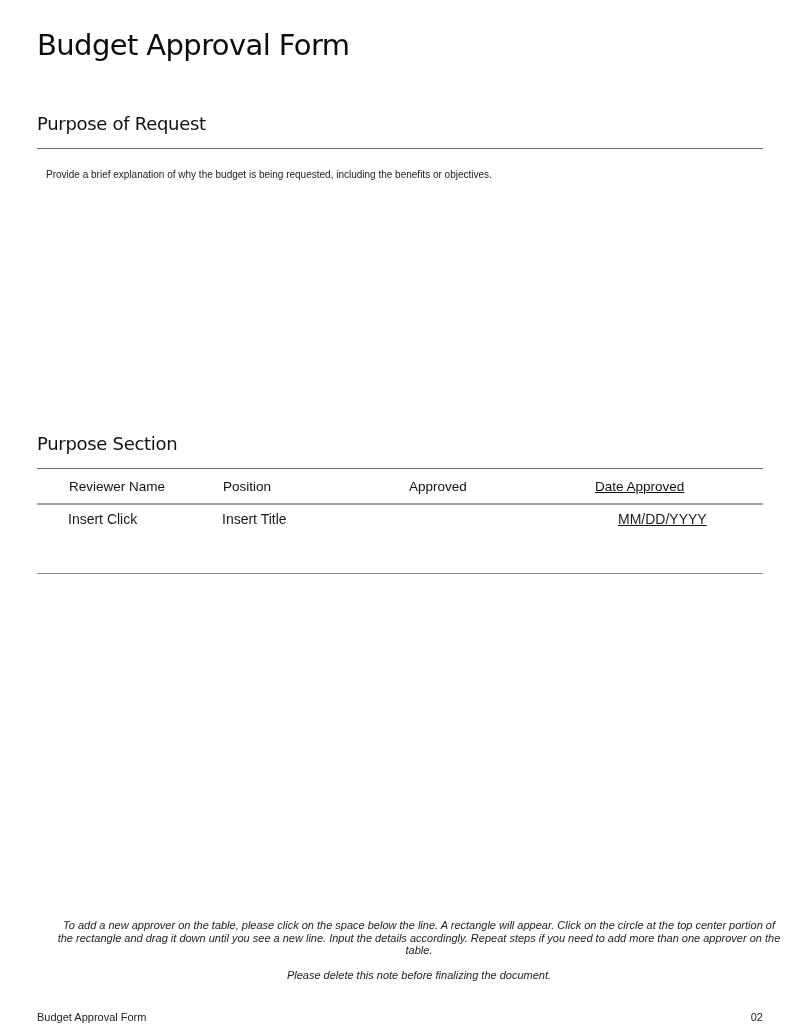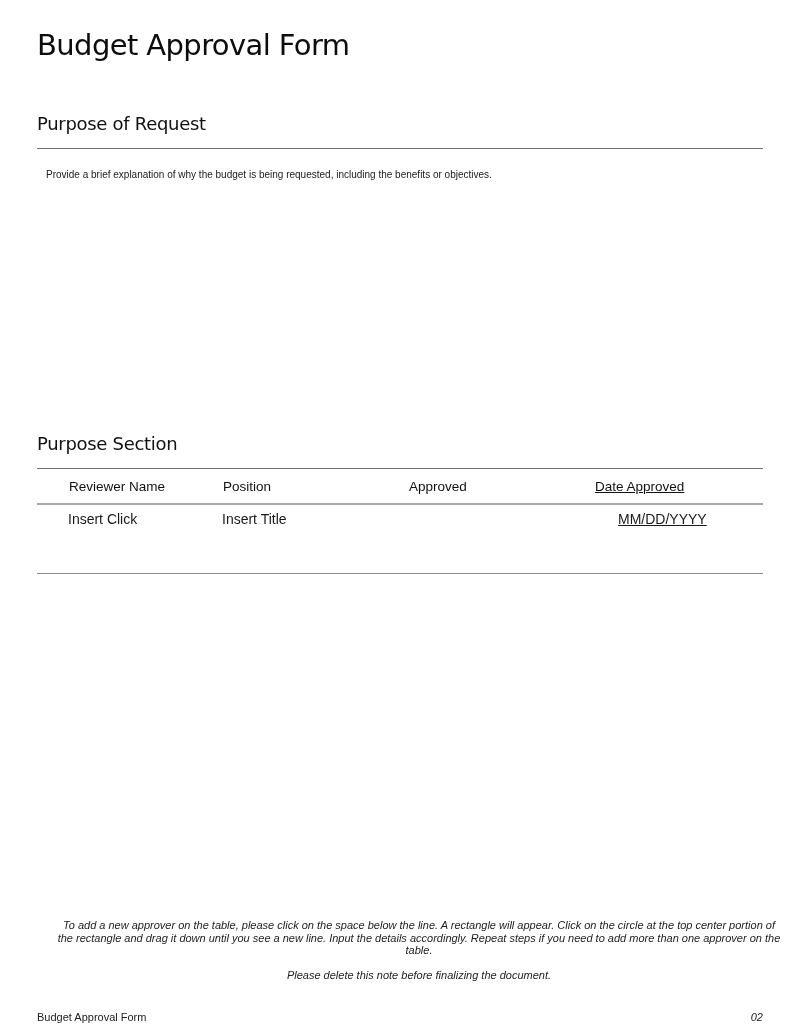--- a/index.html
+++ b/index.html
@@ -34,21 +34,21 @@
     .td.c1 { left: 36px; } .td.c2 { left: 222px; } .td.c4 { left: 618px; }
     .sig-field { position: absolute; left: 405px; top: 507px; width: 180px; height: 24px; }
     .note {
       position: absolute; left: 52px; width: 726px; font-size: 11px; font-style: italic;
       line-height: 12.5px; color: #222; margin: 4px; text-align: center;
     }
     .note.n1 { top: 915px; }
     .note.n2 { top: 965px; }
     .footer { position: absolute; top: 1011px; font-size: 11px; color: #222; }
     .footer.left { left: 37px; }
-    .footer.right { right: 37px; font-style: italic; }
+    .footer.right { right: 37px; }
   </style>
 </head>
 <body>
 
 <h1 class="title">Budget Approval Form</h1>
 
 <h2 class="h2 purpose">Purpose of Request</h2>
 <div class="rule r1"></div>
 <p class="desc">Provide a brief explanation of why the budget is being requested, including the benefits or objectives.</p>
 

